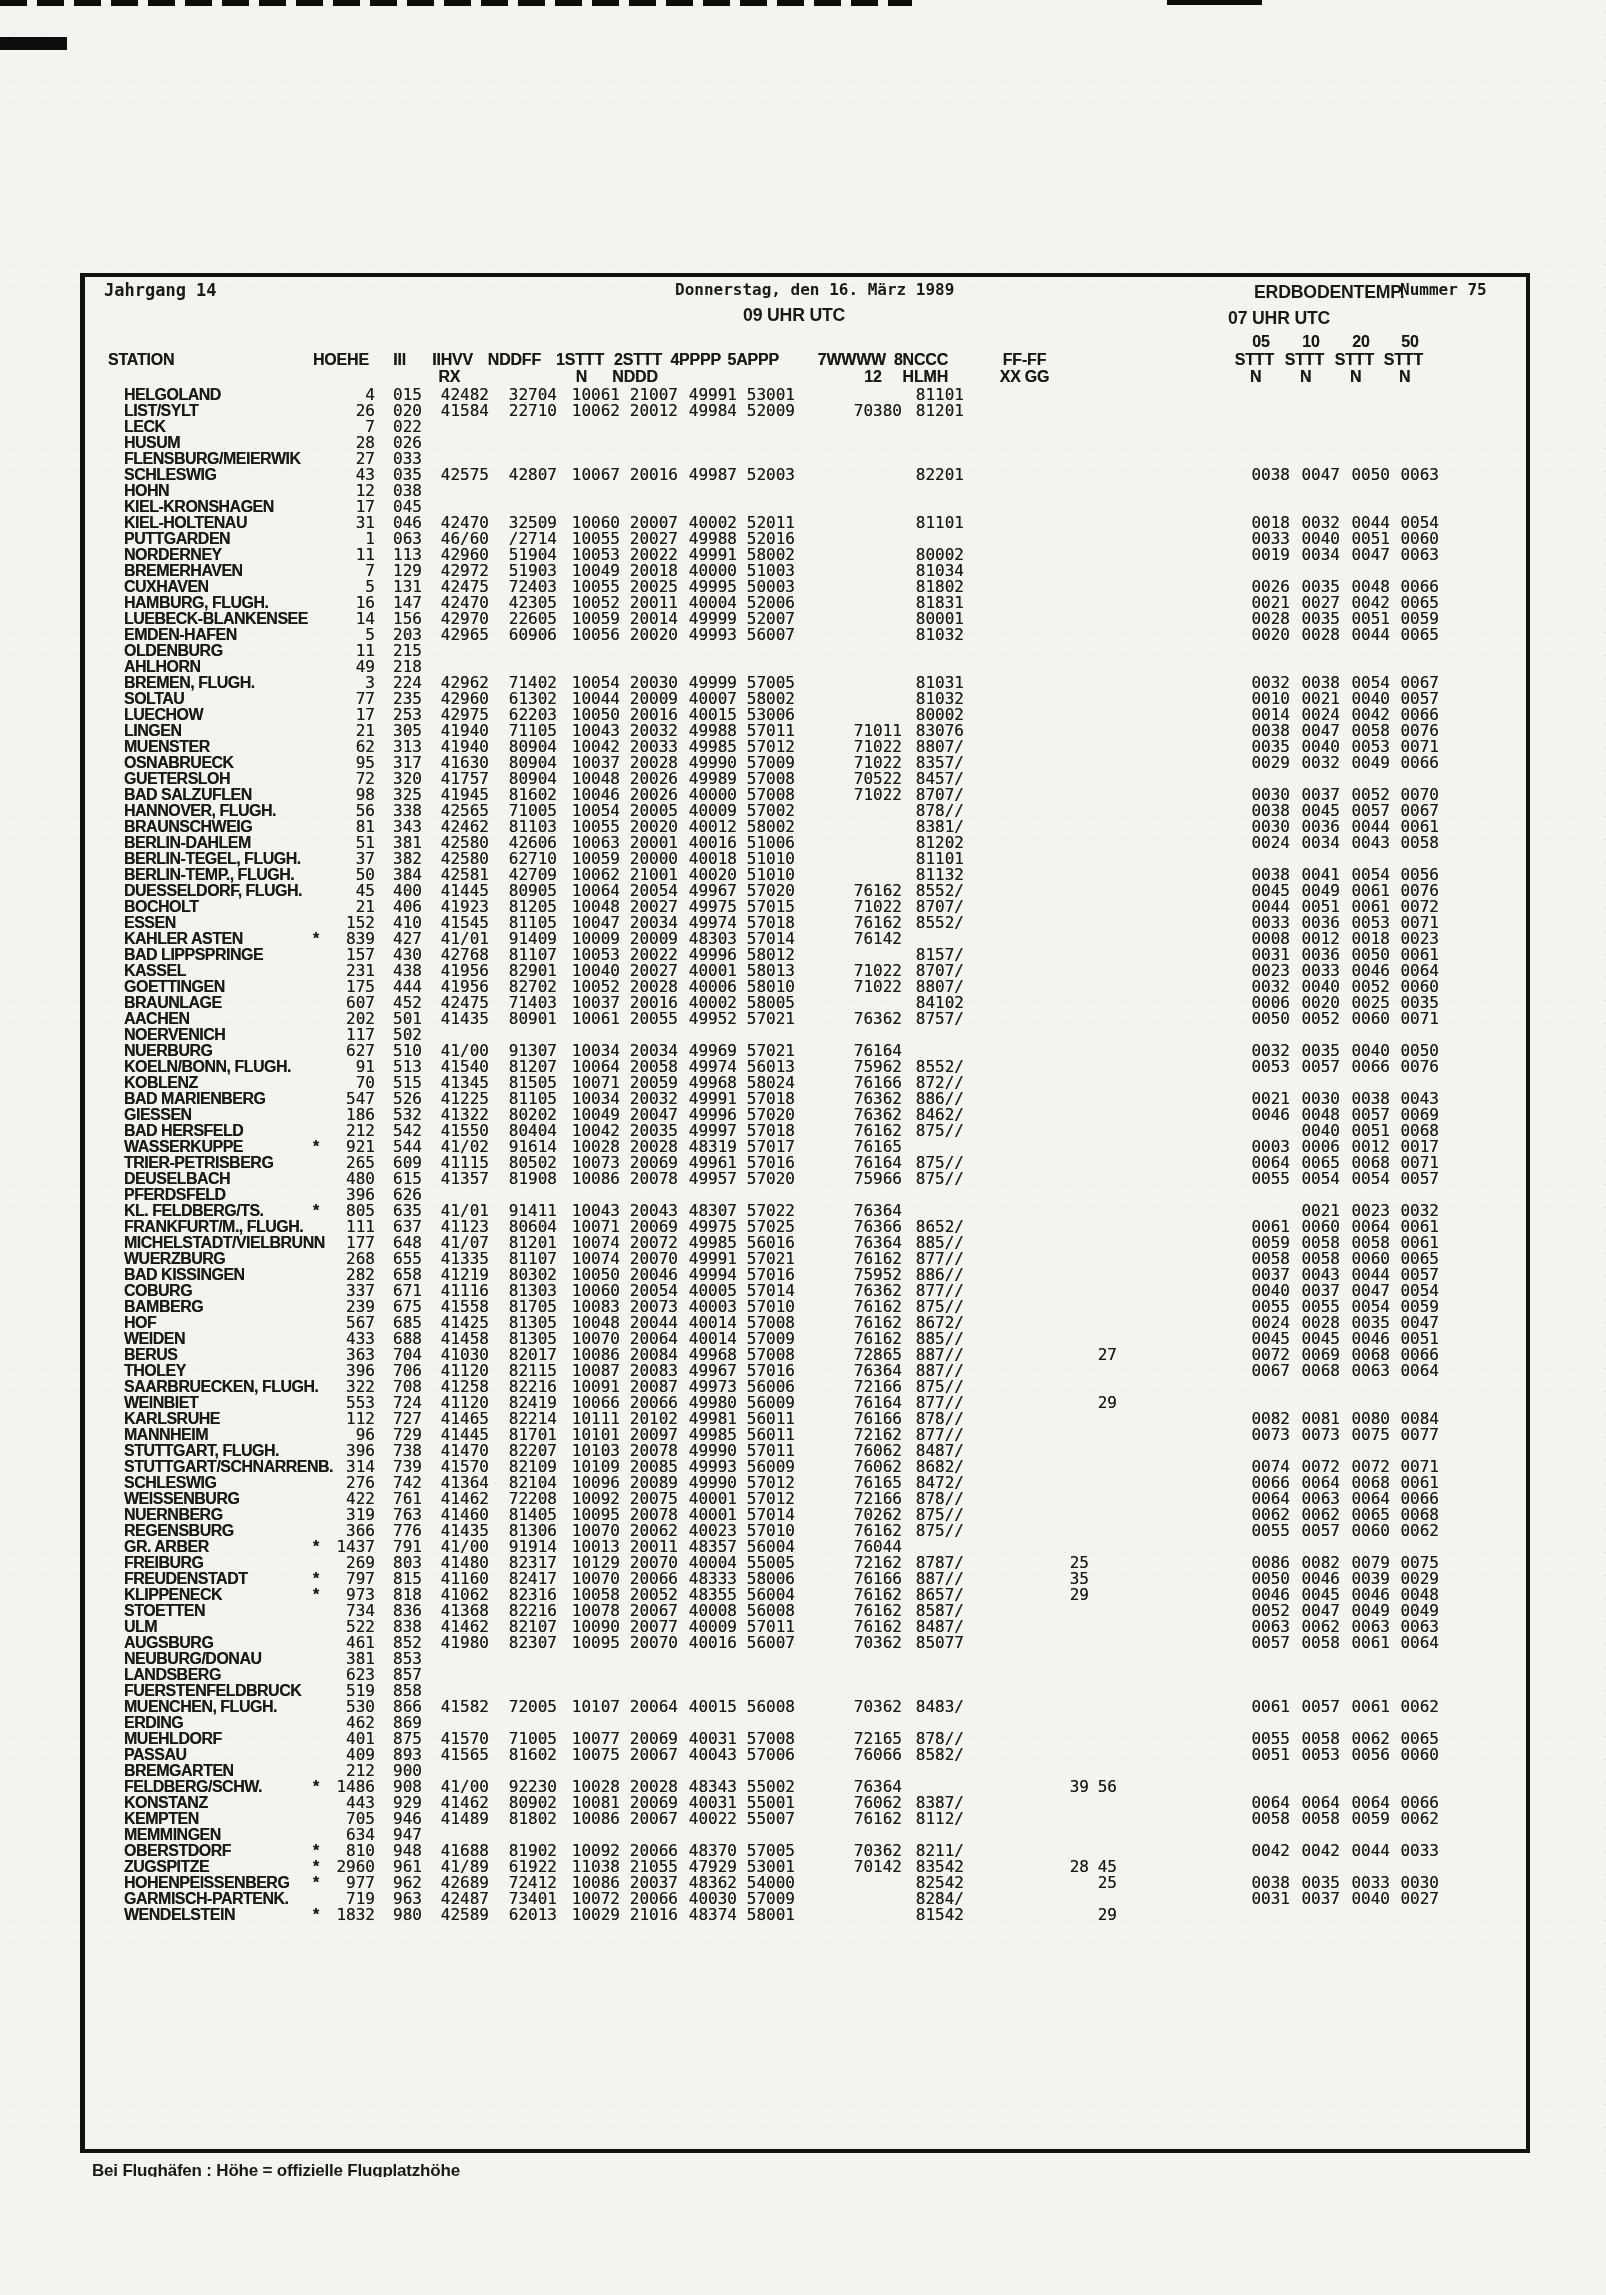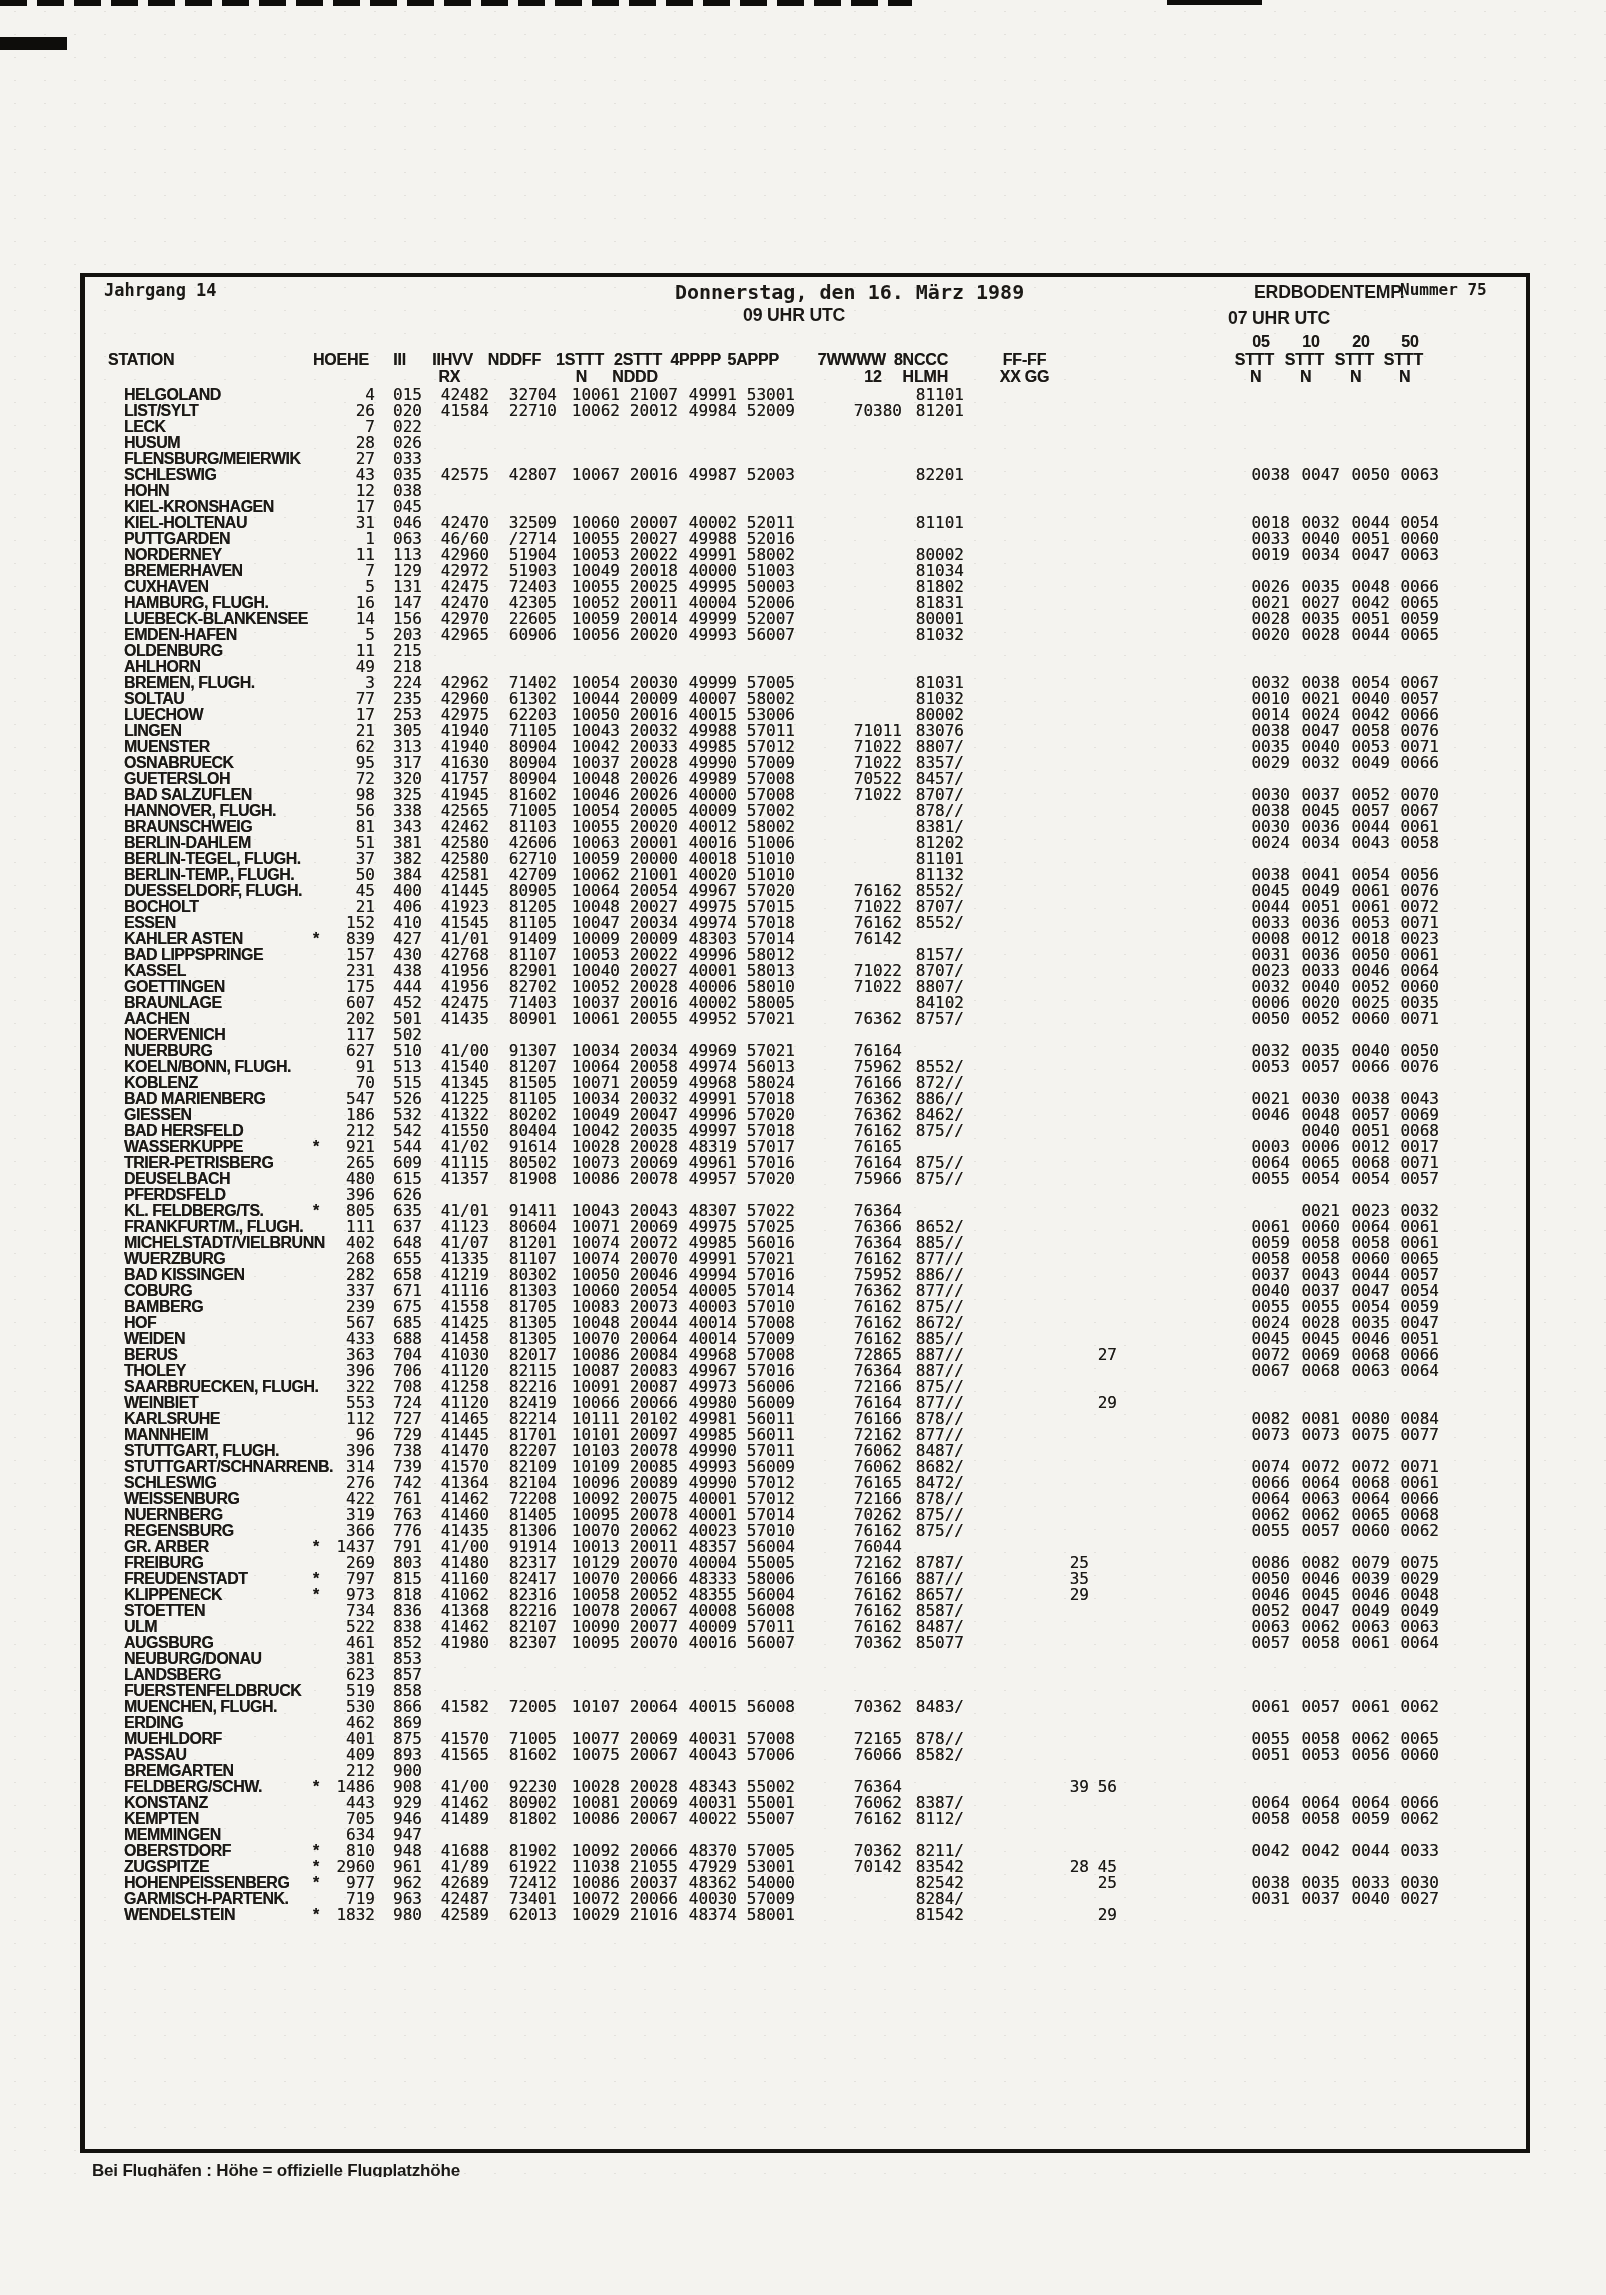--- a/index.html
+++ b/index.html
@@ -49,21 +49,21 @@
 
   <div class="artifact art-top1"></div>
   <div class="artifact art-top2"></div>
   <div class="artifact art-left"></div>
   <div class="artifact art-b1"></div>
   <div class="artifact art-b2"></div>
 
   <div class="sheet-box"></div>
 
   <div class="hd mono" style="left:104px;top:280px;">Jahrgang 14</div>
-  <div class="hd mono" style="left:675px;top:280px;font-size:20px;">Donnerstag, den 16. März 1989</div>
+  <div class="hd mono" style="left:675px;top:280px;font-size:16px;">Donnerstag, den 16. März 1989</div>
   <div class="hd sans" style="left:743px;top:305px;">09 UHR UTC</div>
   <div class="hd sans" style="left:1228px;top:282px;margin-left:26px;">ERDBODENTEMP.</div>
   <div class="hd mono" style="left:1400px;top:280px;font-size:16px;">Nummer 75</div>
   <div class="hd sans" style="left:1228px;top:308px;">07 UHR UTC</div>
 
   <div id="thead">
       <div class="row hrow">
         <span class="c c-name"></span>
         <span class="c c-star"></span>
         <span class="c c-h"></span>
@@ -1189,21 +1189,21 @@
           <span class="c c-fx"></span>
           <span class="c c-fg"></span>
           <span class="c c-t0">0061</span>
           <span class="c c-t1">0060</span>
           <span class="c c-t2">0064</span>
           <span class="c c-t3">0061</span>
         </div>
         <div class="row">
           <span class="c c-name">MICHELSTADT/VIELBRUNN</span>
           <span class="c c-star"></span>
-          <span class="c c-h">402</span>
+          <span class="c c-h">177</span>
           <span class="c c-iii">648</span>
           <span class="c c-g0">41/07</span>
           <span class="c c-g1">81201</span>
           <span class="c c-g2">10074</span>
           <span class="c c-g3">20072</span>
           <span class="c c-g4">49985</span>
           <span class="c c-g5">56016</span>
           <span class="c c-w7">76364</span>
           <span class="c c-n8">885//</span>
           <span class="c c-fx"></span>

